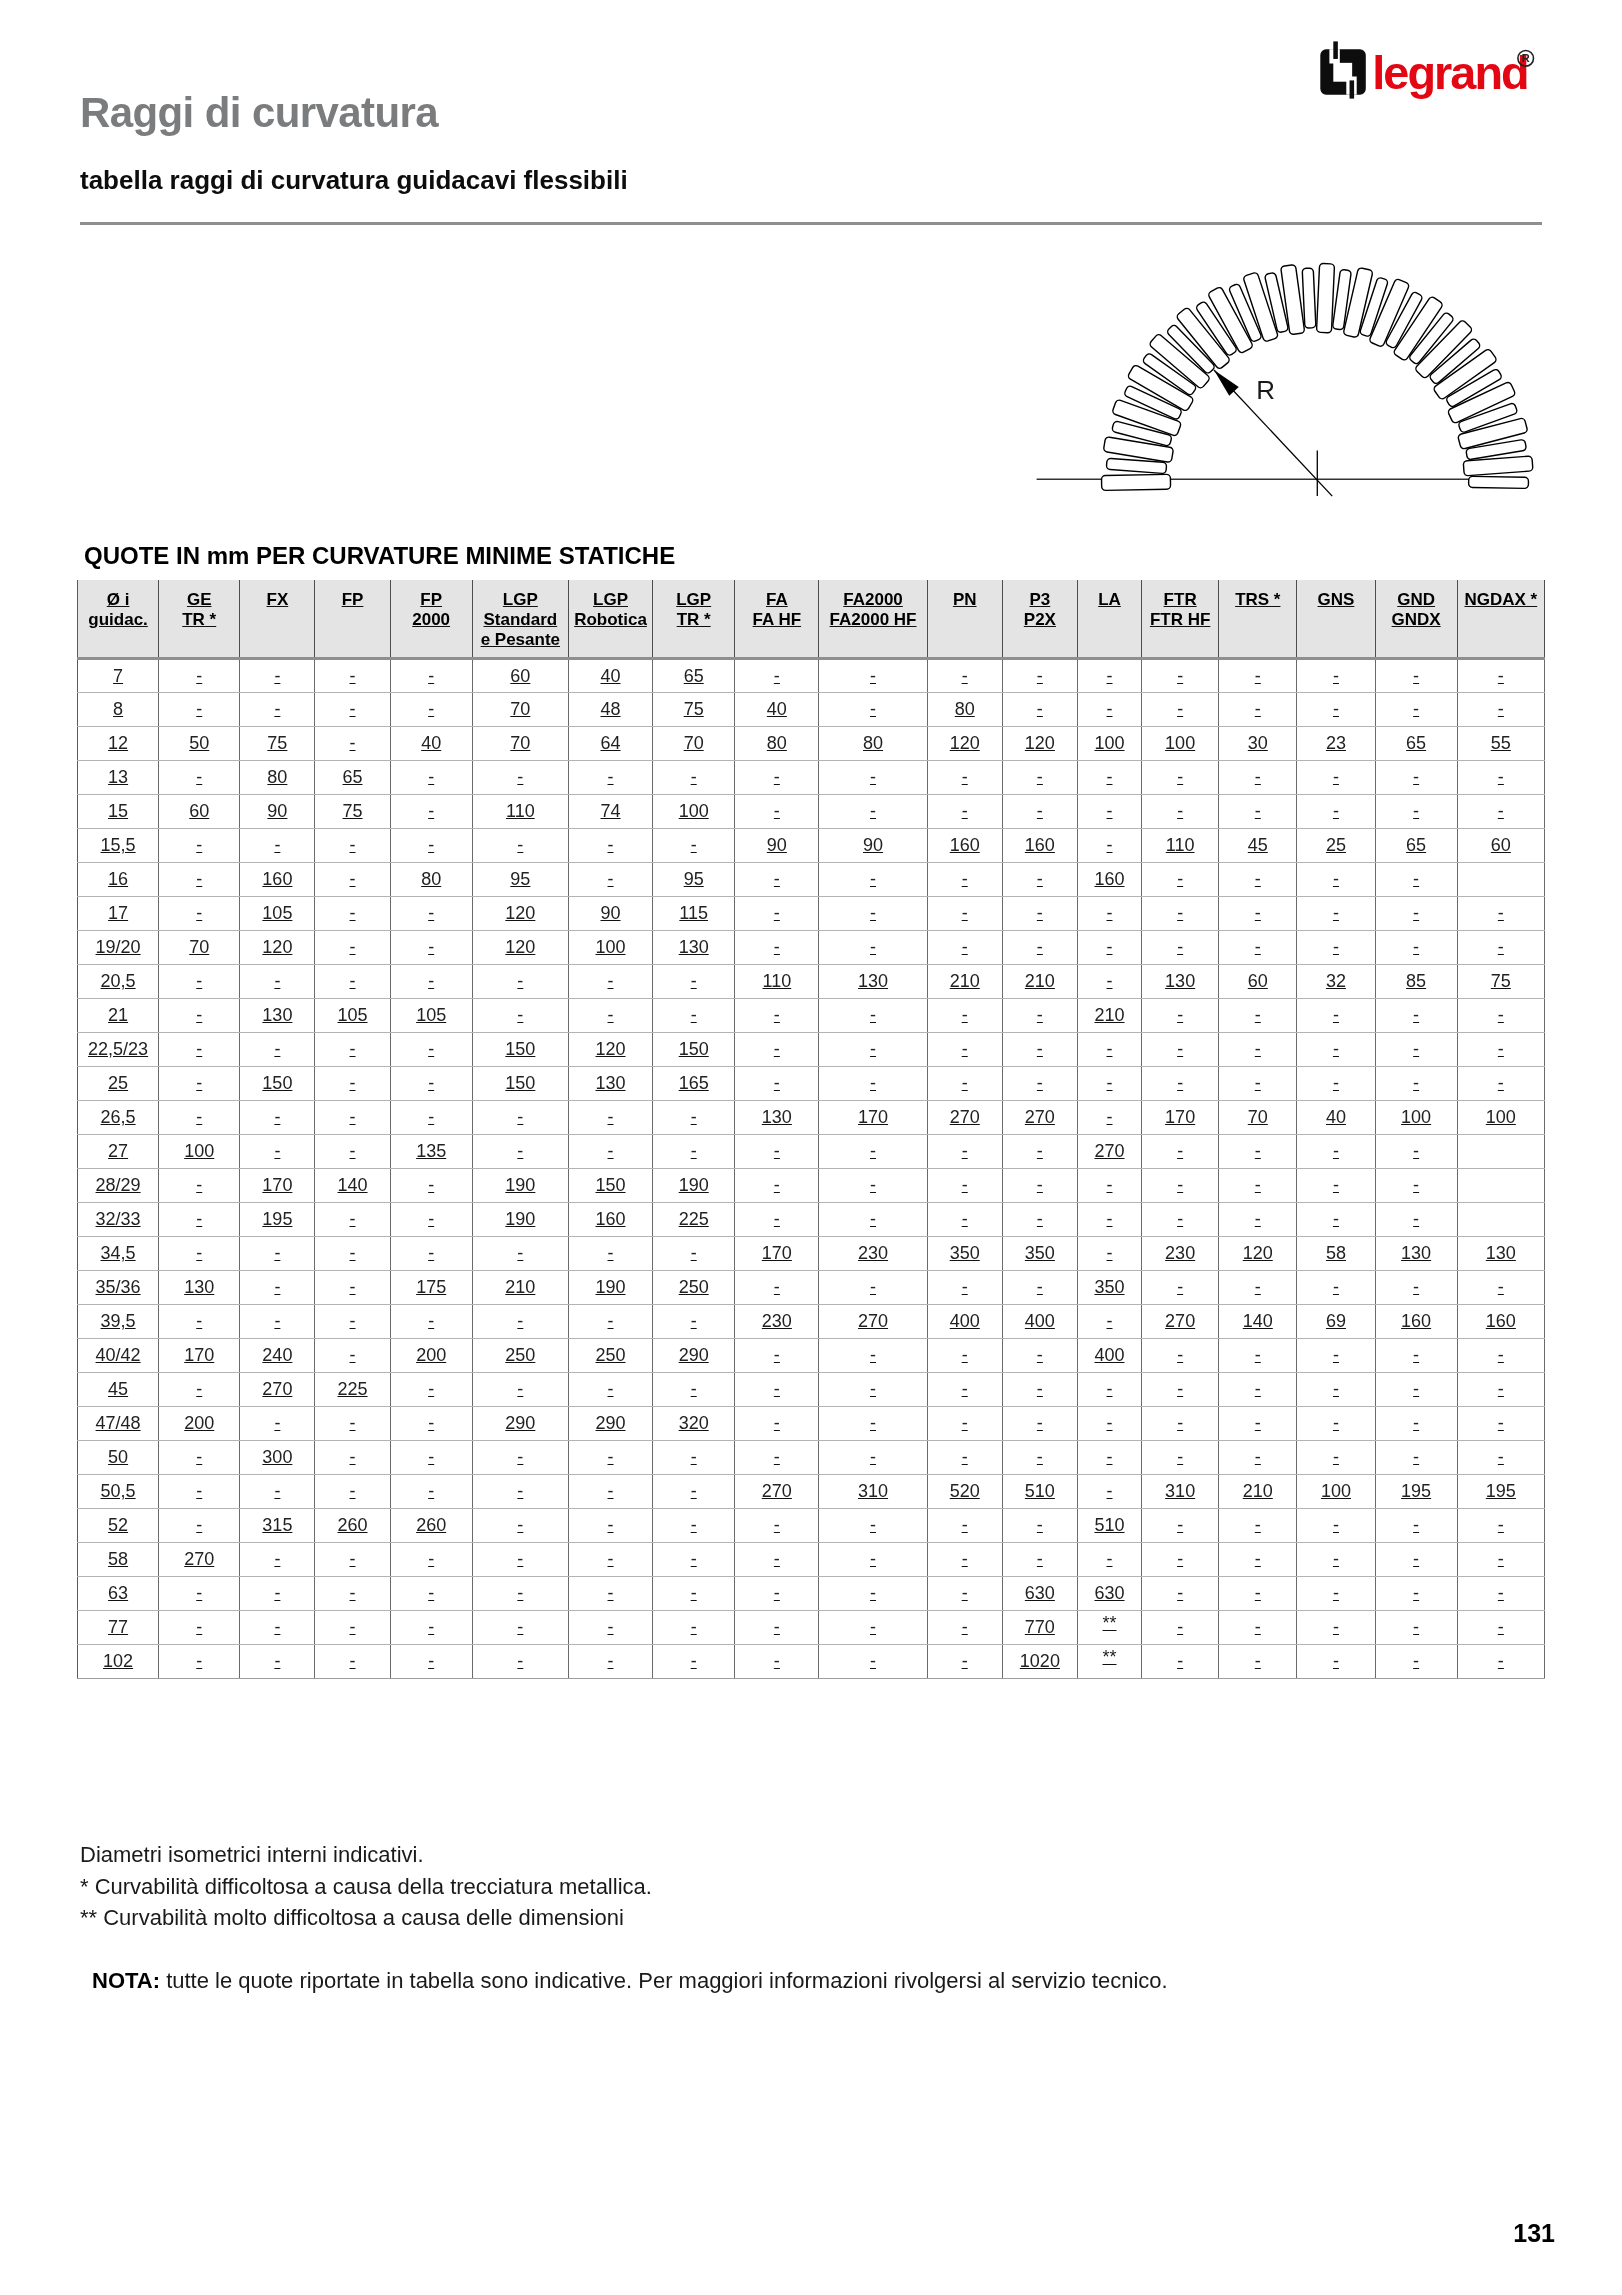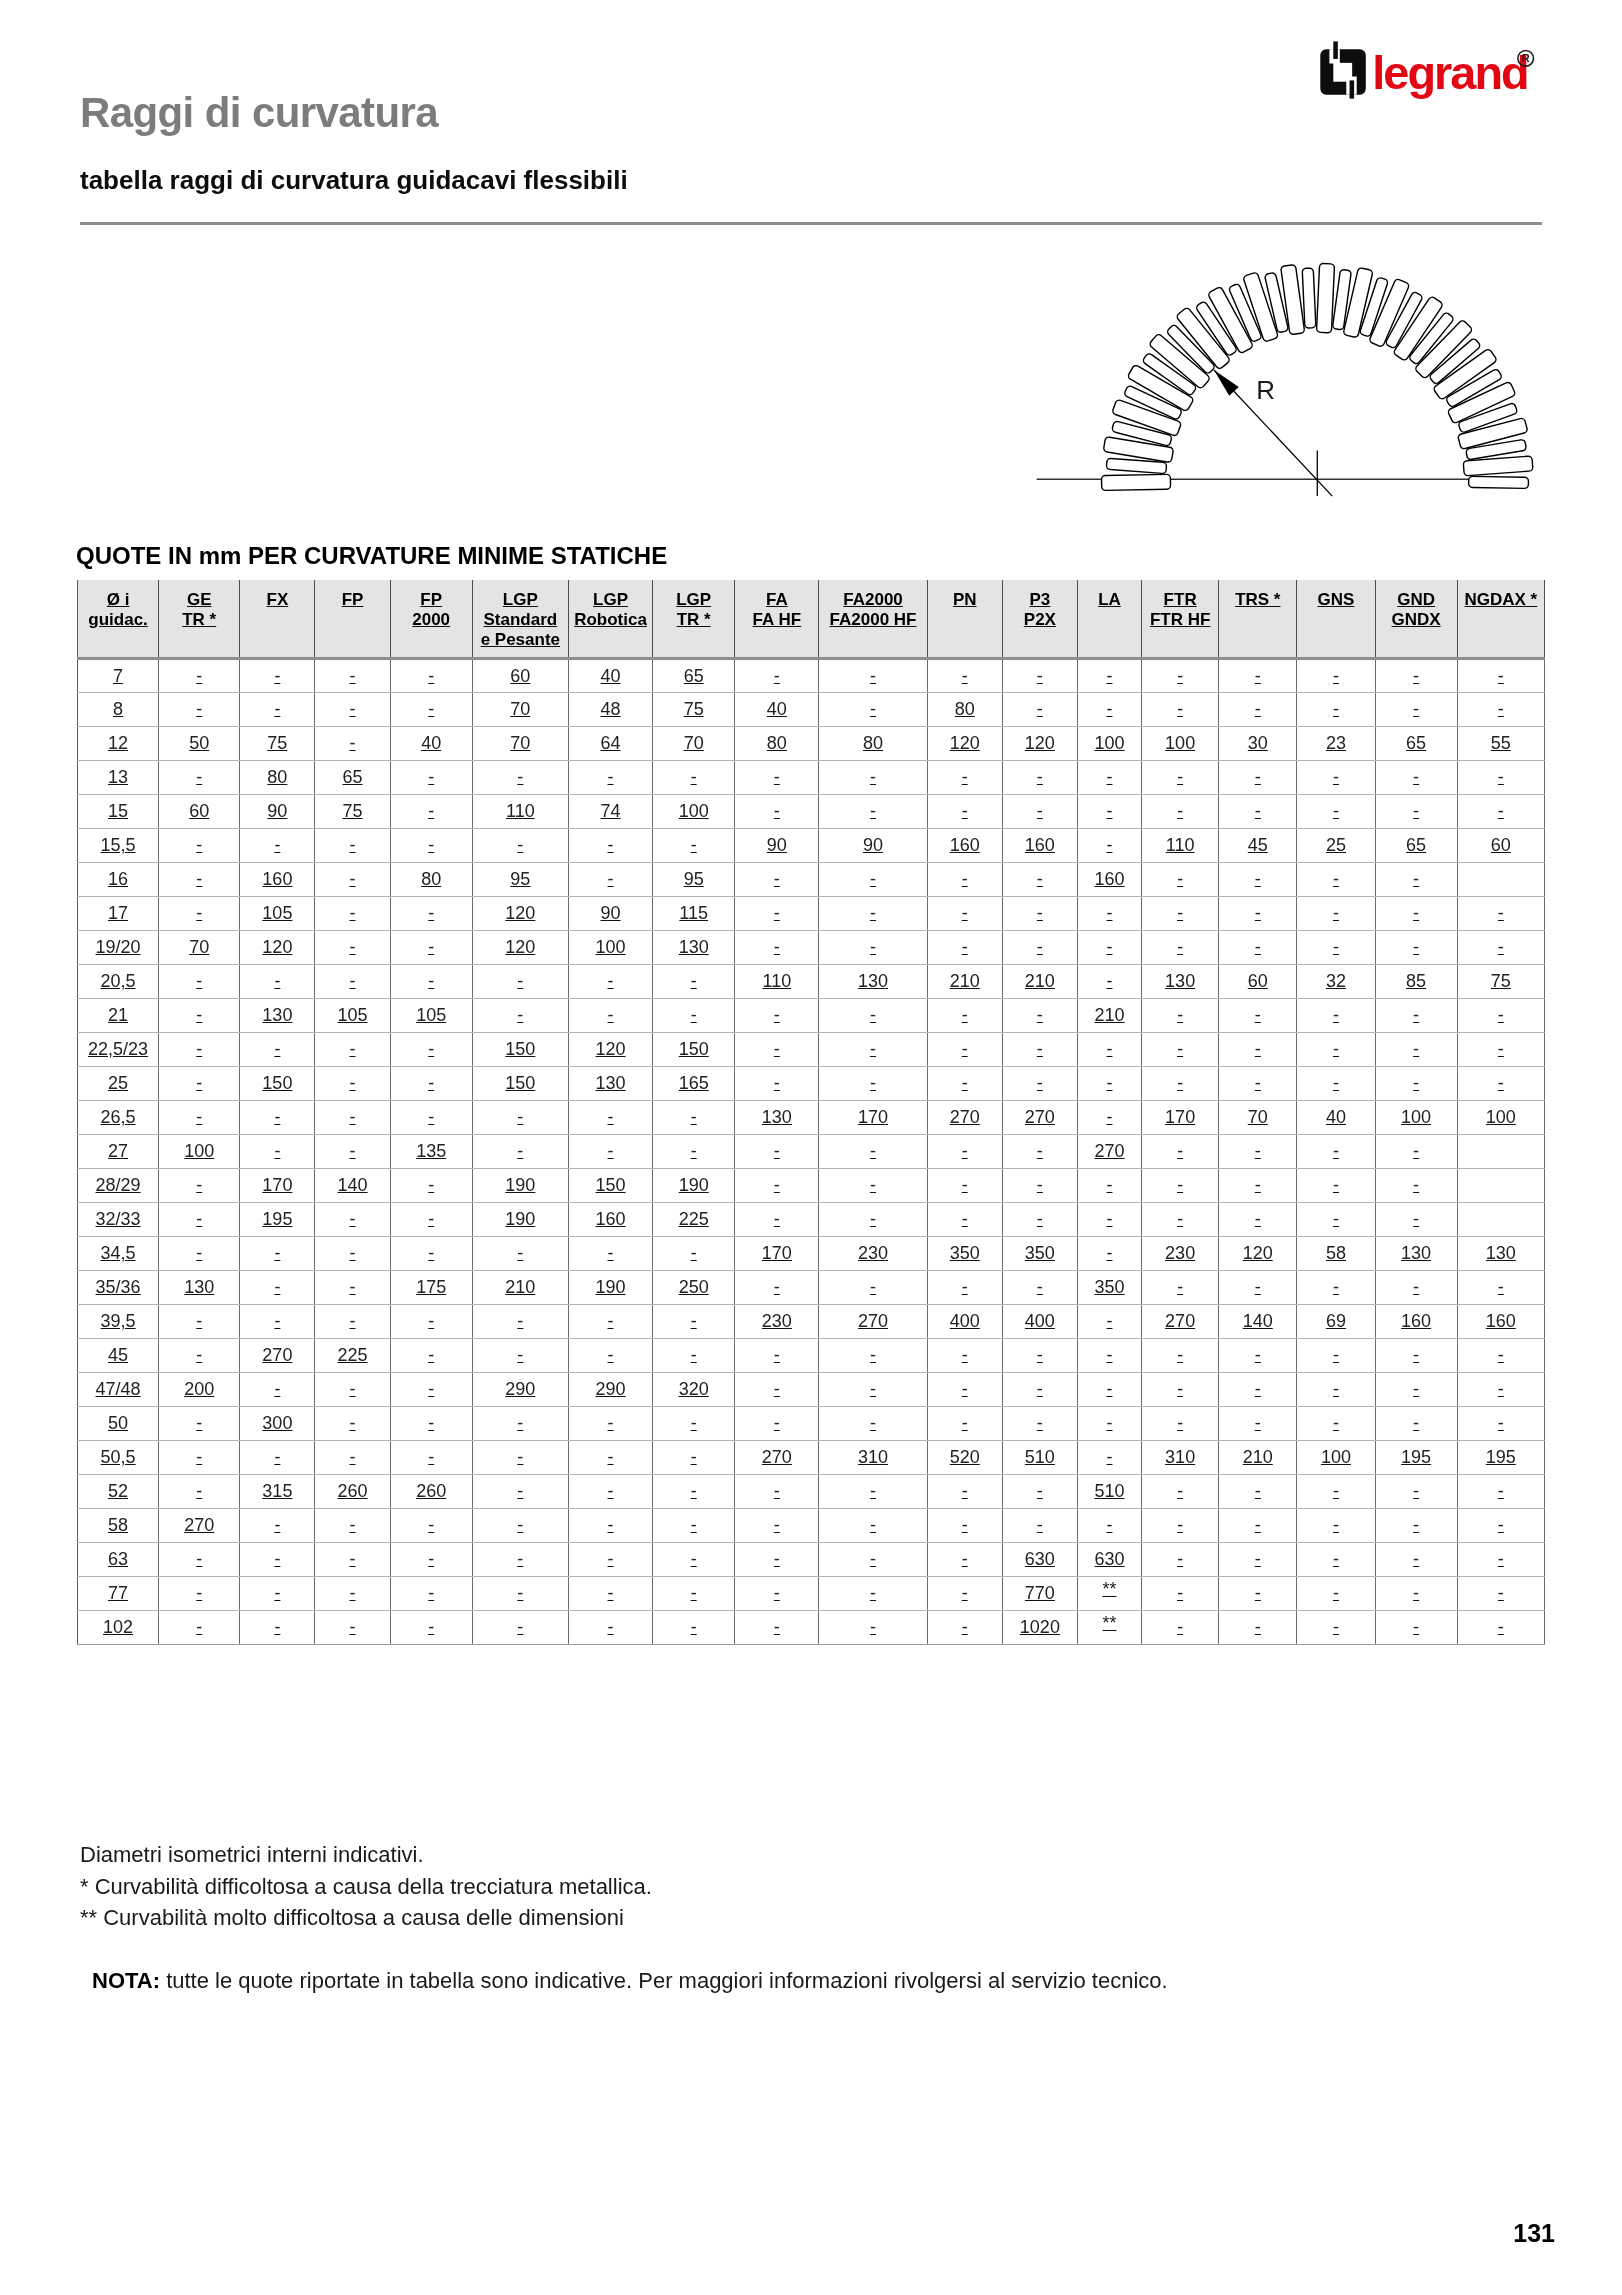--- a/index.html
+++ b/index.html
@@ -13,21 +13,21 @@
 
   .logo { position:absolute; left:1319px; top:36px; width:221px; height:68px; }
 
   .diagram { position:absolute; left:1030px; top:231px; width:507px; height:282px; }
   .diagram rect { fill:#fff; stroke:#000; stroke-width:2.2; }
   .diagram .dim-line { stroke:#000; stroke-width:2; fill:none; }
   .diagram .baseline { stroke:#333; stroke-width:2.4; }
   .diagram .r-label { font-size:40px; fill:#1a1a1a; font-family:"Liberation Sans",sans-serif; }
   .diagram .arrowhead { fill:#000; stroke:none; }
 
-  .section-title { position:absolute; left:76px; top:542px; font-size:24px; font-weight:700; color:#000; }
+  .section-title { position:absolute; left:84px; top:542px; font-size:24px; font-weight:700; color:#000; }
 
   .table-wrap { position:absolute; left:77px; top:580px; width:1615px;text-decoration:underline; }
   table { border-collapse:collapse; table-layout:fixed; width:1468px; border-left:0.6px solid #5a5a5a; border-right:0.6px solid #5a5a5a; }
   th { background:#e4e4e4; font-size:17px; font-weight:700; text-align:center; vertical-align:top;
        padding:10.4px 2.6px 6.5px 2.6px; height:68px; line-height:1.18; white-space:pre-line;
        border-right:0.6px solid #4d4d4d; border-bottom:3.2px solid #8f8f8f; color:#000; }
   td { font-size:18px; text-align:center; vertical-align:middle; height:34px; color:#222;
        border-right:0.6px solid #6a6a6a; border-bottom:1.3px solid #b4b4b4; overflow:hidden; }
   tbody tr:last-child td { border-bottom:1.9px solid #9e9e9e; }
   td.sup { vertical-align:top; padding-top:2.6px; line-height:1; }
@@ -560,20 +560,40 @@
             <td>400</td>
             <td>400</td>
             <td>-</td>
             <td>270</td>
             <td>140</td>
             <td>69</td>
             <td>160</td>
             <td>160</td>
           </tr>
           <tr>
+            <td>40/42</td>
+            <td>170</td>
+            <td>240</td>
+            <td>-</td>
+            <td>200</td>
+            <td>250</td>
+            <td>250</td>
+            <td>290</td>
+            <td>-</td>
+            <td>-</td>
+            <td>-</td>
+            <td>-</td>
+            <td>400</td>
+            <td>-</td>
+            <td>-</td>
+            <td>-</td>
+            <td>-</td>
+            <td>-</td>
+          </tr>
+          <tr>
             <td>45</td>
             <td>-</td>
             <td>270</td>
             <td>225</td>
             <td>-</td>
             <td>-</td>
             <td>-</td>
             <td>-</td>
             <td>-</td>
             <td>-</td>

